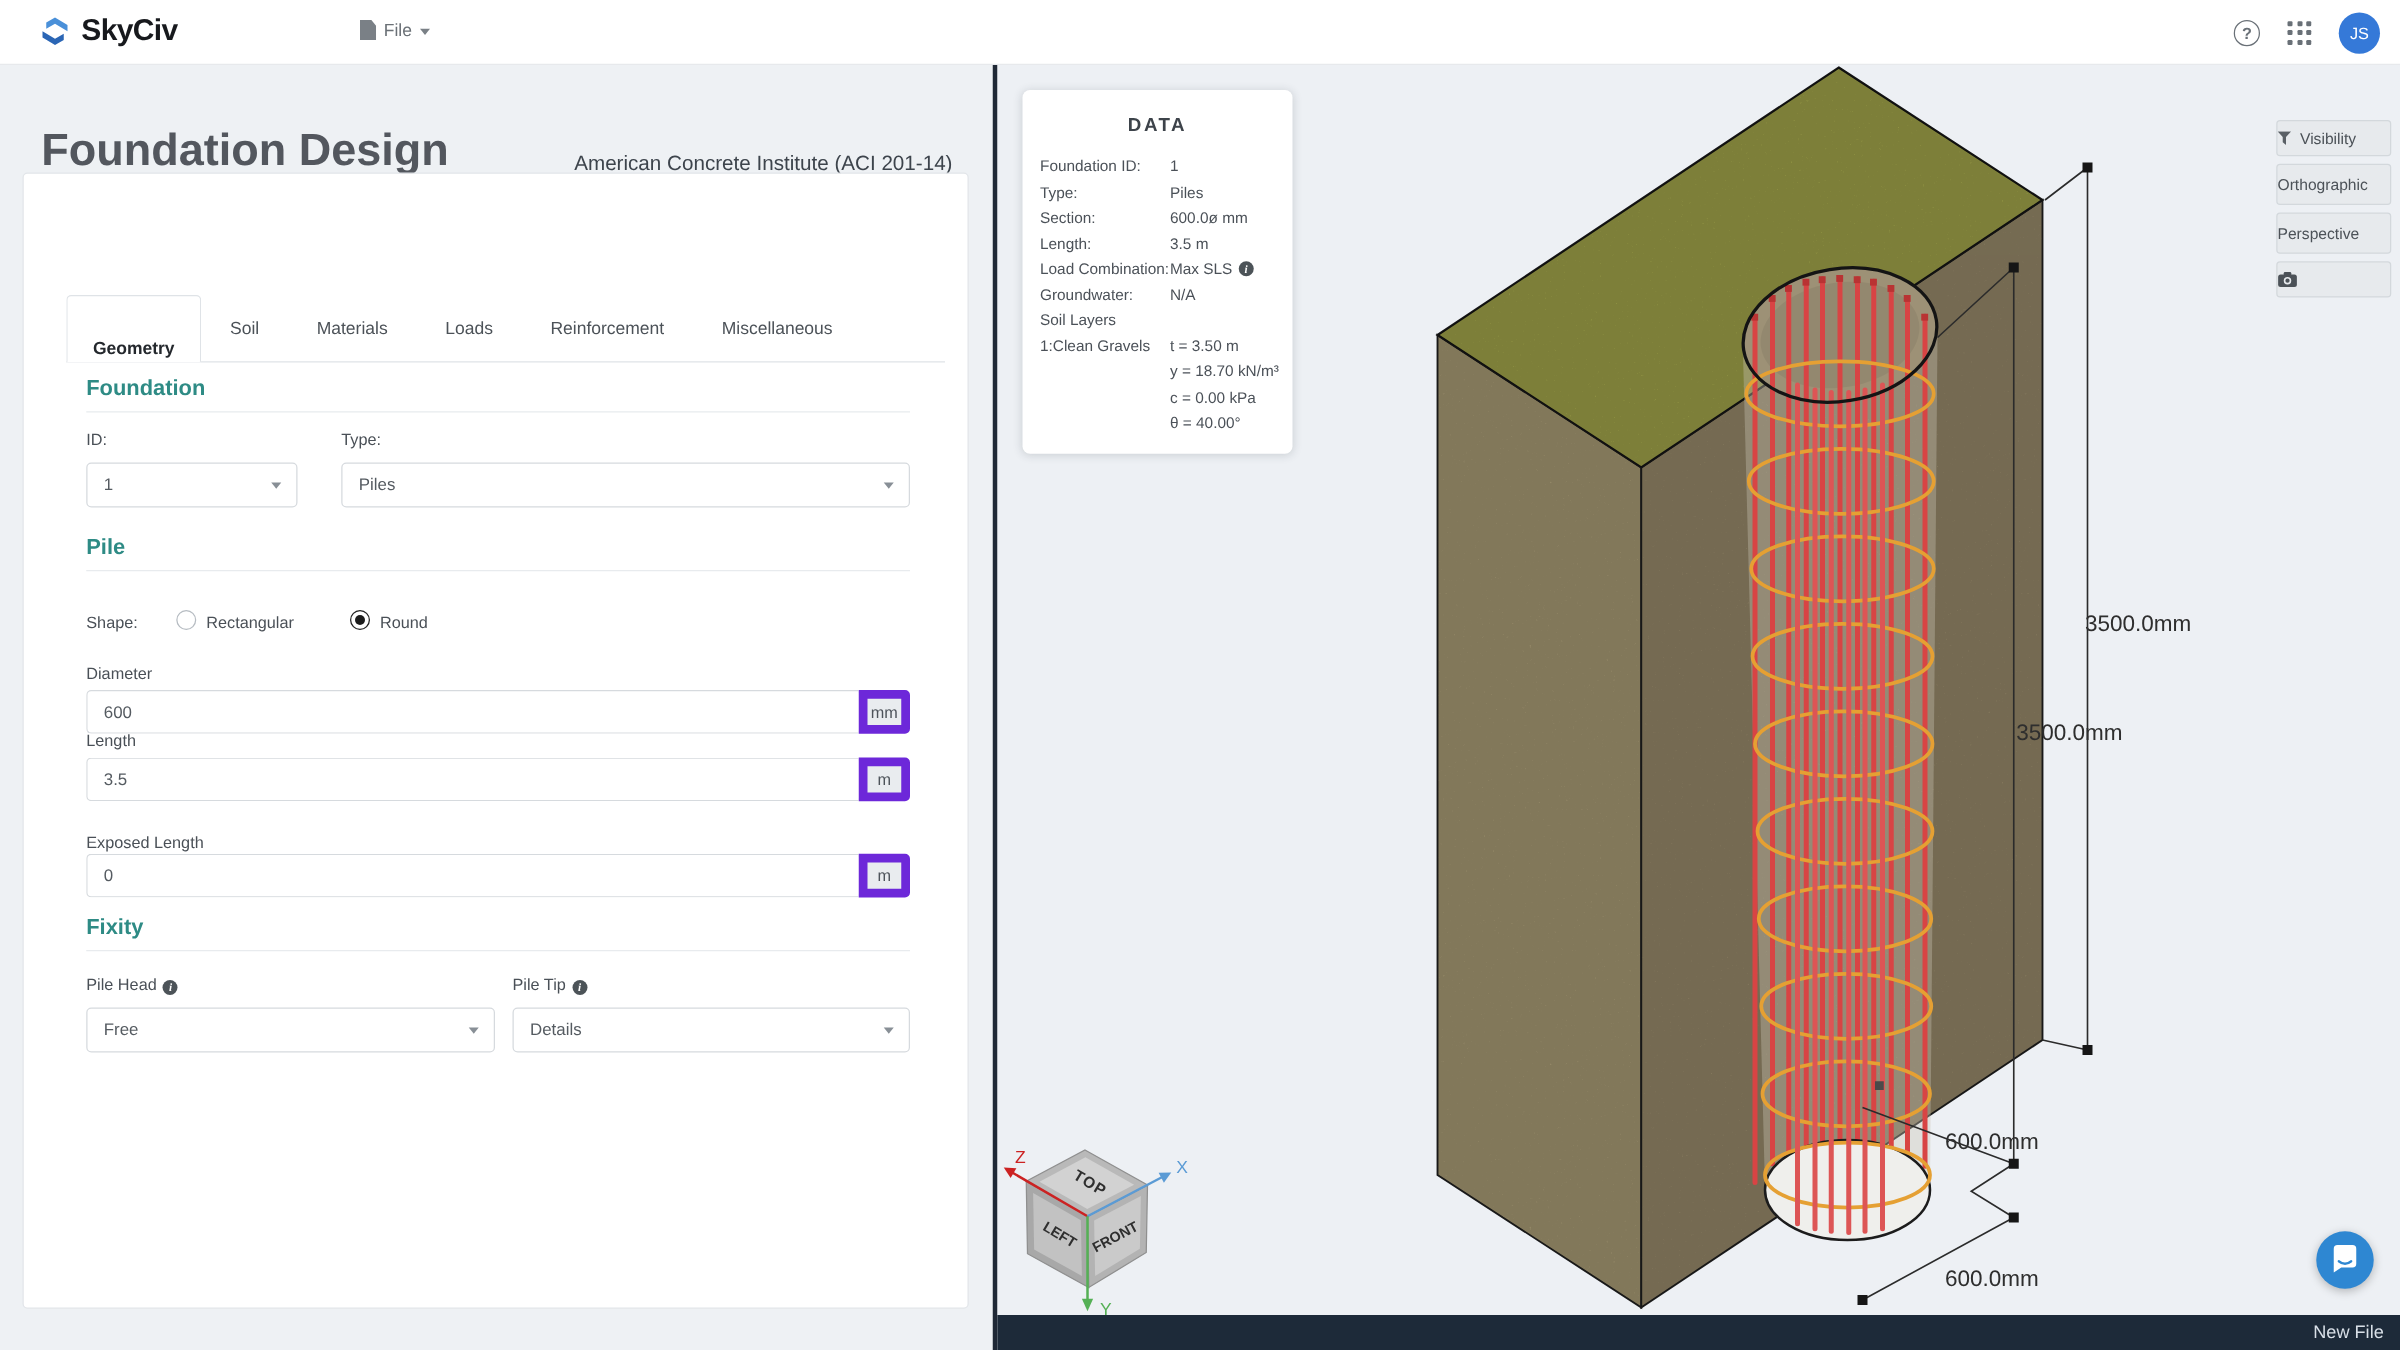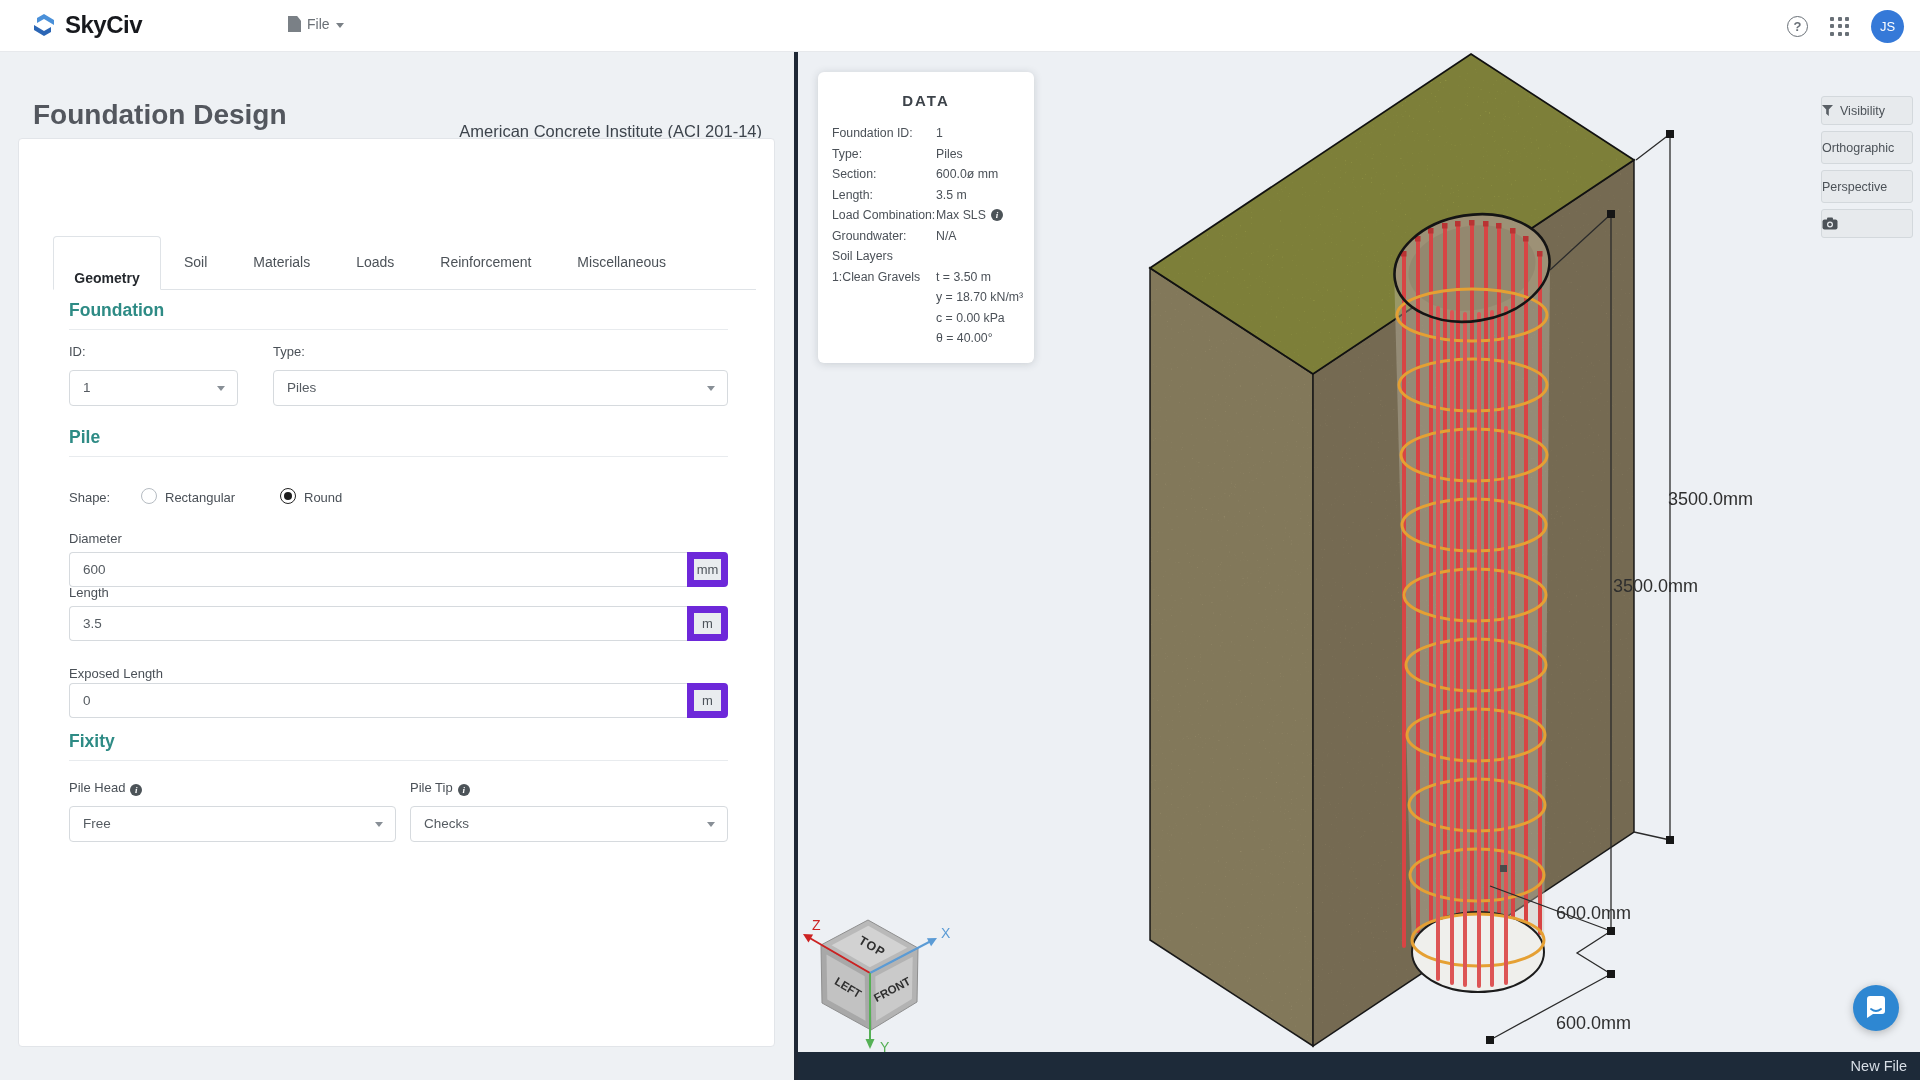--- a/index.html
+++ b/index.html
@@ -20,21 +20,21 @@
   .apps-grid i { background:#697077; border-radius:1px; }
   .avatar { width:33px; height:33px; border-radius:50%; background:#3579d8; color:#fff; font-size:13px; display:flex; align-items:center; justify-content:center; cursor:pointer;}
 
   
   .main { display:flex; height:1028px; }
   .left-panel { position:relative; width:794px; background:#eef1f4; }
   .divider { width:4px; background:#1f2835; }
   .right-col { position:relative; width:1122px; display:flex; flex-direction:column; }
 
   
-  .page-title { position:absolute; left:33px; top:47px; font-size:28px; font-weight:600; color:#53575e; }
+  .page-title { position:absolute; left:33px; top:47px; font-size:36px; font-weight:600; color:#53575e; }
   .design-code { position:absolute; right:32px; top:70px; font-size:16.5px; color:#3d444c; }
   .card { position:absolute; left:18px; top:86px; width:757px; height:909px; background:#fff; border:1px solid #e2e5e9; border-radius:4px; }
 
   .card-actions { position:absolute; top:16px; right:18px; display:flex; align-items:center; gap:10px; }
   .btn-help { width:27px; height:27px; border-radius:50%; background:#14bd9a; color:#fff; font-size:13px; font-weight:bold; display:flex; align-items:center; justify-content:center; cursor:pointer; border:none;}
   .btn-help::after{content:"?";}
   .btn-pill { height:28px; border:none; border-radius:15px; font-size:13px; padding:0 16px; cursor:pointer; font-family:inherit;}
   .btn-gray { background:#e3e5e8; color:#3c4248; }
   .btn-blue { background:#2b81d9; color:#fff; display:flex; align-items:center; gap:6px;}
   .check-glyph::before{ content:"✓"; font-size:12px; font-weight:bold;}
@@ -167,21 +167,21 @@
       <div class="inp-group" style="left:50px; top:544px">
         <input class="inp" value="0" style="">
         <div class="addon">m</div>
       </div>
 
       <div class="section-h" style="top:592px">Fixity</div>
       <div class="hr" style="top:621px"></div>
       <div class="f-label" style="left:50px; top:641px"><span>Pile Head</span><span class="info-dot"></span></div>
       <div class="f-label" style="left:391px; top:641px"><span>Pile Tip</span><span class="info-dot"></span></div>
       <div class="sel" style="left:50px; top:667px; width:327px"><span>Free</span></div>
-      <div class="sel" style="left:391px; top:667px; width:318px"><span>Checks</span></div>
+      <div class="sel" style="left:391px; top:667px; width:318px"><span>Details</span></div>
     </div>
   </div>
 
   <div class="divider"></div>
 
   <div class="right-col">
     <div class="viewport">
       <svg class="scene" width="1122" height="1000" viewBox="798 52 1122 1000">
         <defs>
           <filter id="grain" x="-5%" y="-5%" width="110%" height="110%">

